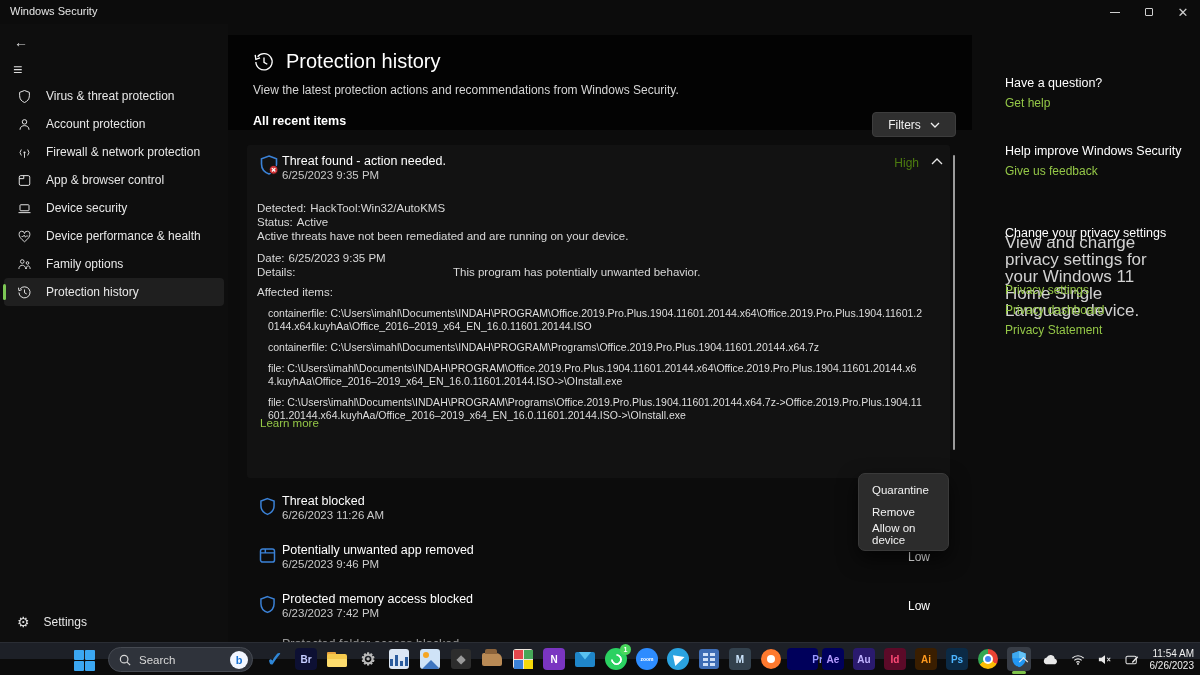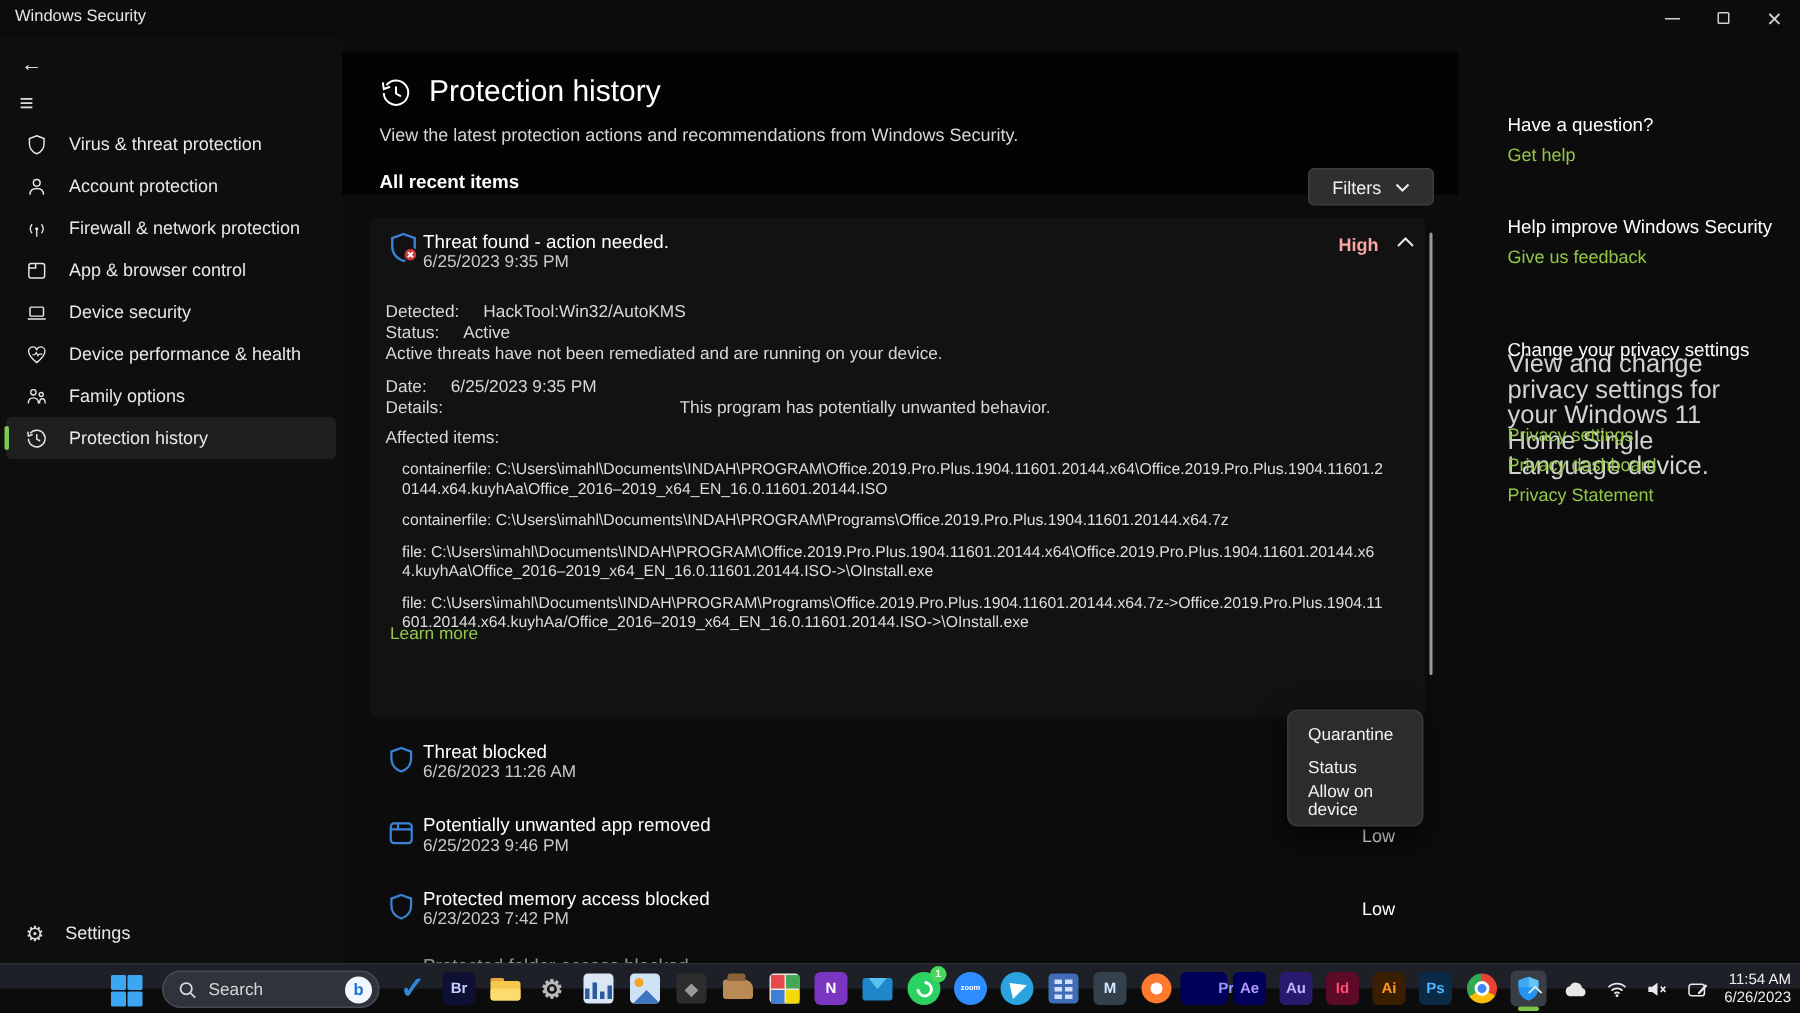--- a/index.html
+++ b/index.html
@@ -36,24 +36,24 @@
   .page-desc { position:absolute; left:25px; top:48px; font-size:12px; color:#d6d6d6; }
   .recent-label { position:absolute; left:25px; top:79px; font-size:12.5px; font-weight:700; color:#fff; }
   .btn { display:flex; align-items:center; justify-content:center; gap:9px; background:#2f2f2f; border:1px solid #3d3d3d; border-radius:4px; font-size:12px; color:#f0f0f0; }
   .filters-btn { position:absolute; left:644px; top:77px; width:84px; height:25px; }
 
   
   .threat-card { position:absolute; left:19px; top:121px; width:703px; height:333px; background:#121212; border-radius:3px; }
   .tc-icon { position:absolute; left:10px; top:8px; }
   .tc-title { position:absolute; left:35px; top:9px; font-size:12.5px; color:#fff; }
   .tc-date { position:absolute; left:35px; top:24px; font-size:11.5px; color:#c9c9c9; }
-  .tc-sev { position:absolute; left:630px; top:11px; width:42px; text-align:right; font-size:12px; color:#fca5a5;font-weight:bold; }
+  .tc-sev { position:absolute; left:630px; top:11px; width:42px; text-align:right; font-size:12px; color:#4d7c0f; }
   .tc-chev { position:absolute; left:684px; top:13px; }
   .tc-details { position:absolute; left:10px; top:56px; width:680px; font-size:11.5px; color:#d8d8d8; line-height:14px; }
-  .kv { display:flex; gap:16px; }
+  .kv { display:flex; gap:4px; }
   .kv .v2 { position:absolute; left:196px; }
   .kv-details { position:relative; }
   .blank8 { height:8px; } .blank6 { height:6px; }
   .affected { margin-top:6px; }
   .path-item { margin-left:11px; margin-top:8px; width:655px; font-size:10.5px; line-height:13px; color:#dedede; word-break:break-all; }
   .learn-more { position:absolute; left:13px; top:272px; font-size:11.5px; color:#94c747; }
   .actions-btn { position:absolute; left:614px; top:297px; width:84px; height:25px;margin-top:48px; }
 
   
   .dropdown { position:absolute; left:630px; top:449px; width:91px; background:#2c2c2c; border:1px solid #3a3a3a; border-radius:7px; padding:5px 0; box-shadow:0 8px 20px rgba(0,0,0,.65); z-index:20; }
@@ -274,21 +274,21 @@
       <div class="btn actions-btn">
         <span>Actions</span>
         <svg width="10" height="6" viewBox="0 0 10 6">
             <path d="M1 1 5 5 9 1" fill="none" stroke="#f0f0f0" stroke-width="1.3"></path>
           </svg>
       </div>
     </div>
 
     <div class="dropdown">
       <div class="dd-item">Quarantine</div>
-      <div class="dd-item">Status</div>
+      <div class="dd-item">Remove</div>
       <div class="dd-item">Allow on device</div>
     </div>
 
     <div class="scrollbar"></div>
 
     <div class="row" style="top:470px;">
       <svg class="r-icon" width="21" height="21" viewBox="0 0 24 24">
           <path d="M12 3 19.5 5.8 V11 C19.5 16.5 16 19.5 12 21 C8 19.5 4.5 16.5 4.5 11 V5.8 Z" fill="none" stroke="#3b82d7" stroke-width="1.7"></path>
         </svg>
       <div class="r-title">Threat blocked</div>

